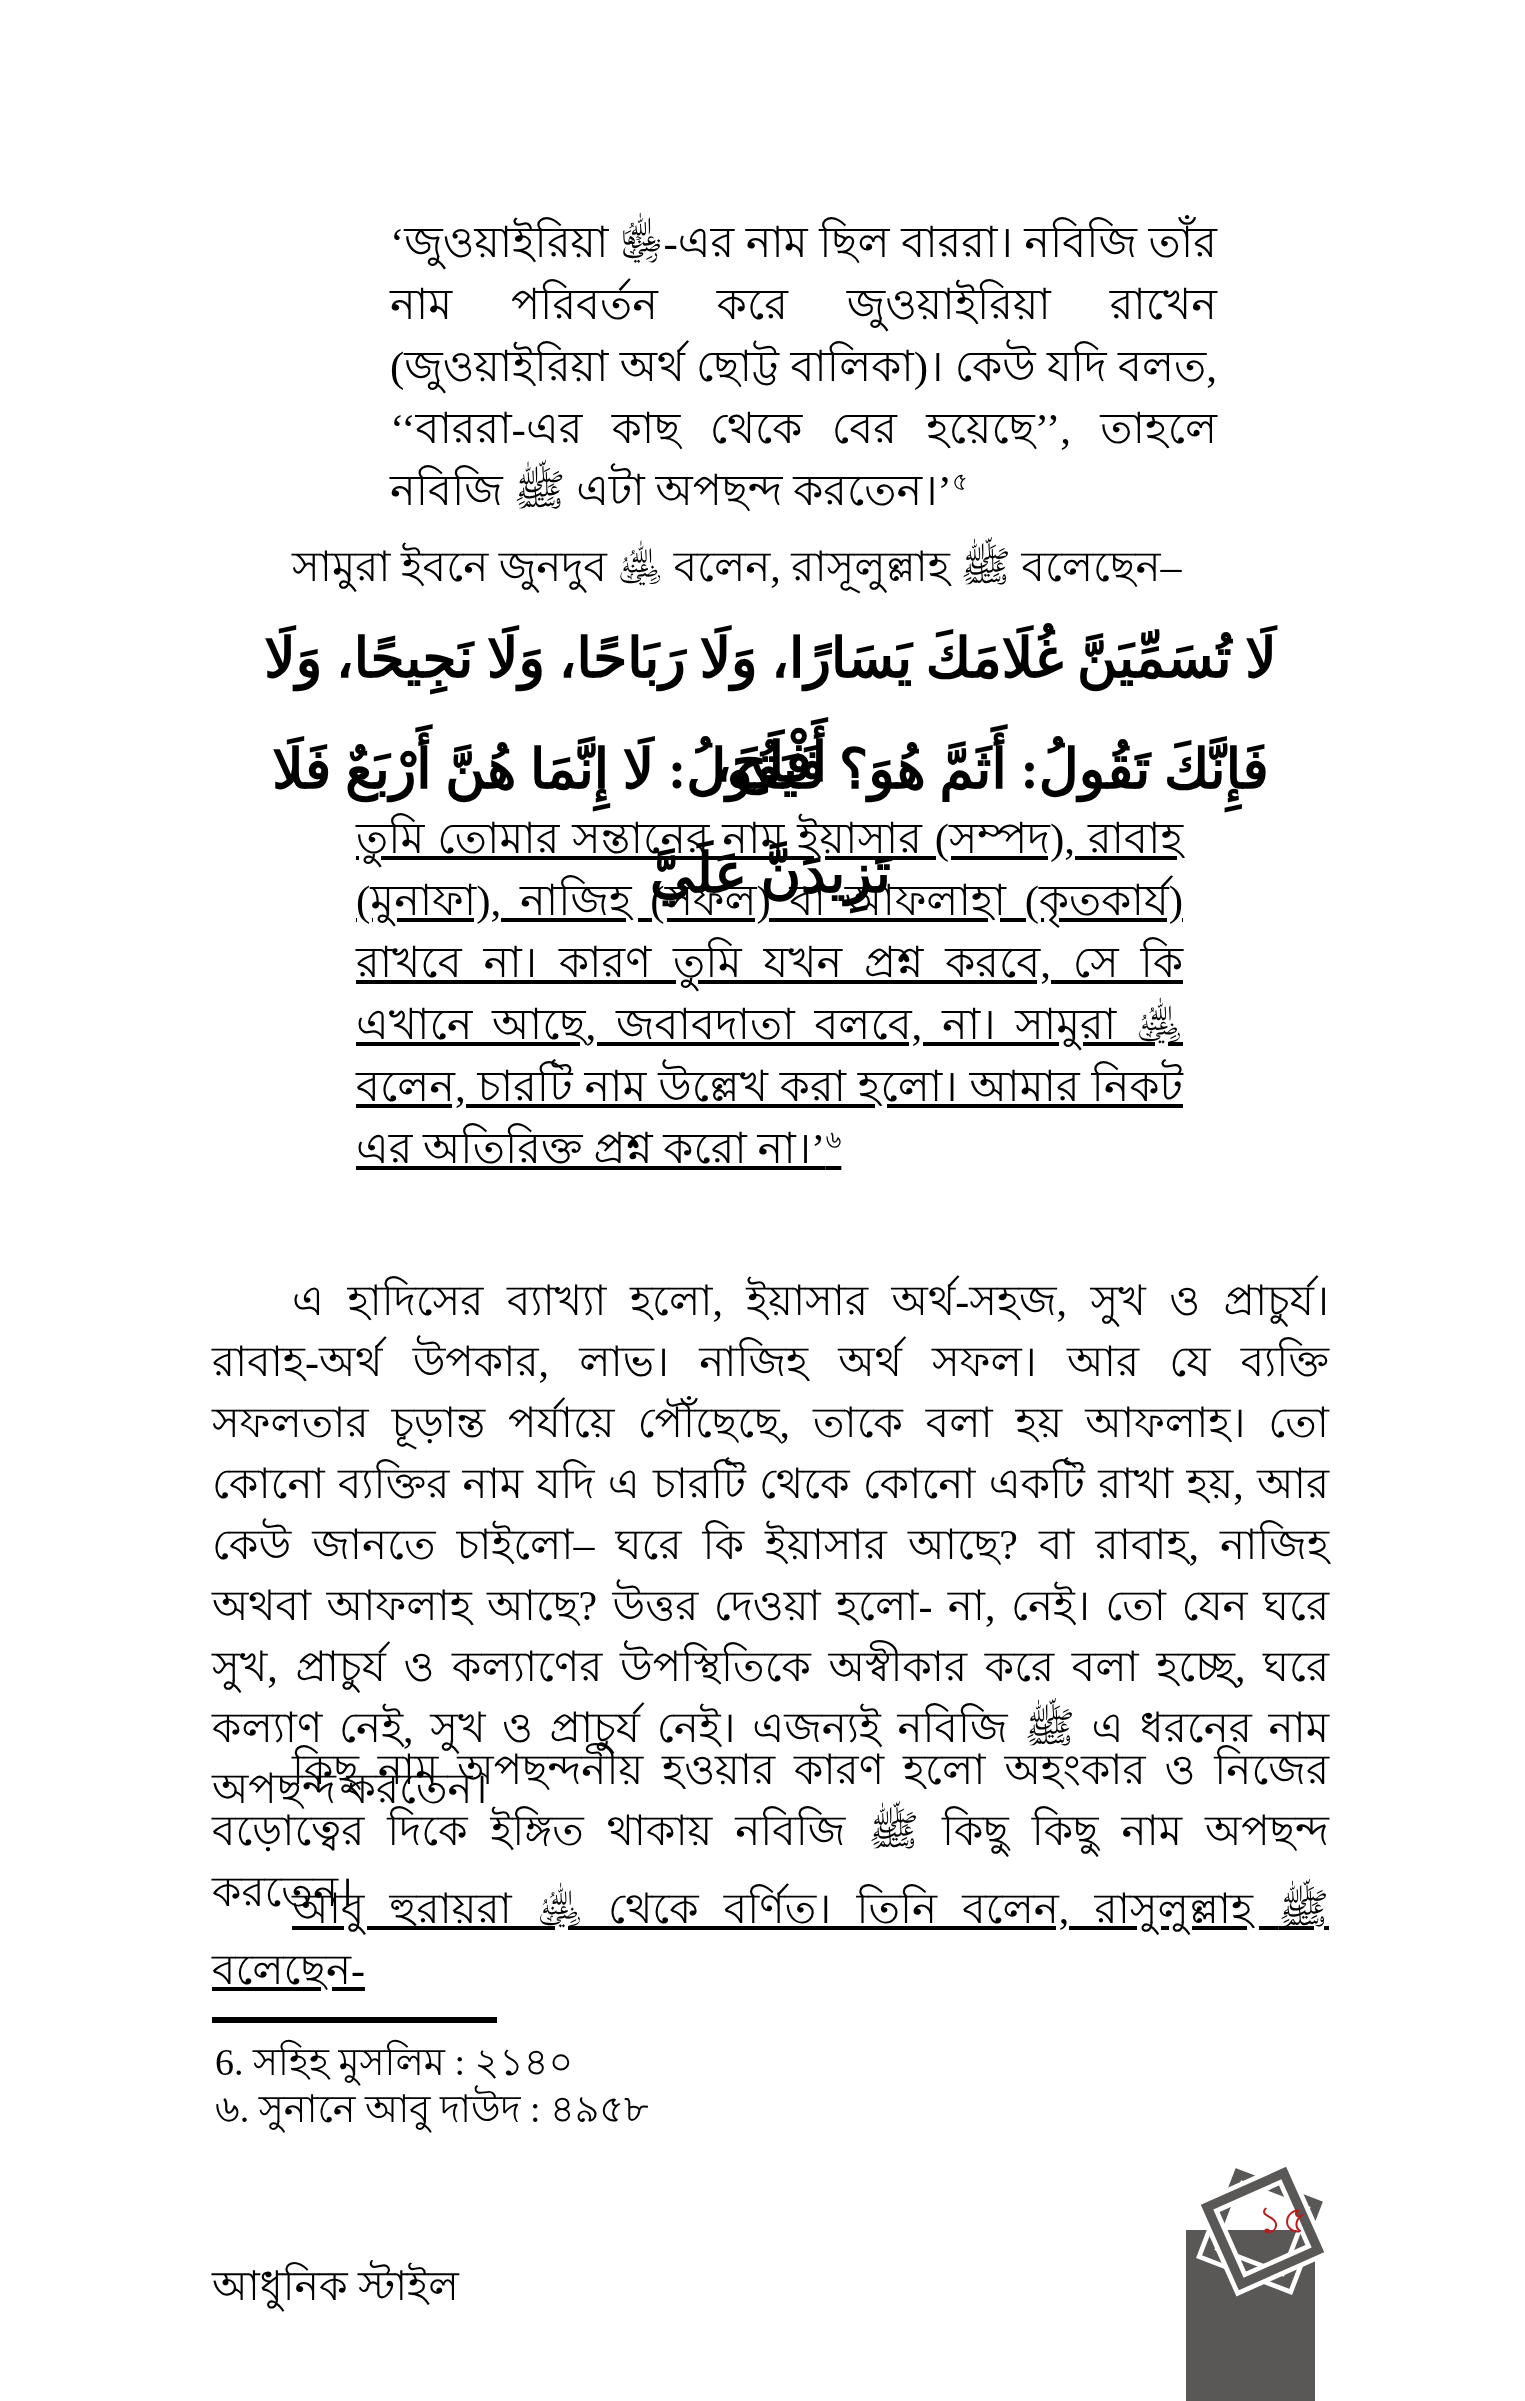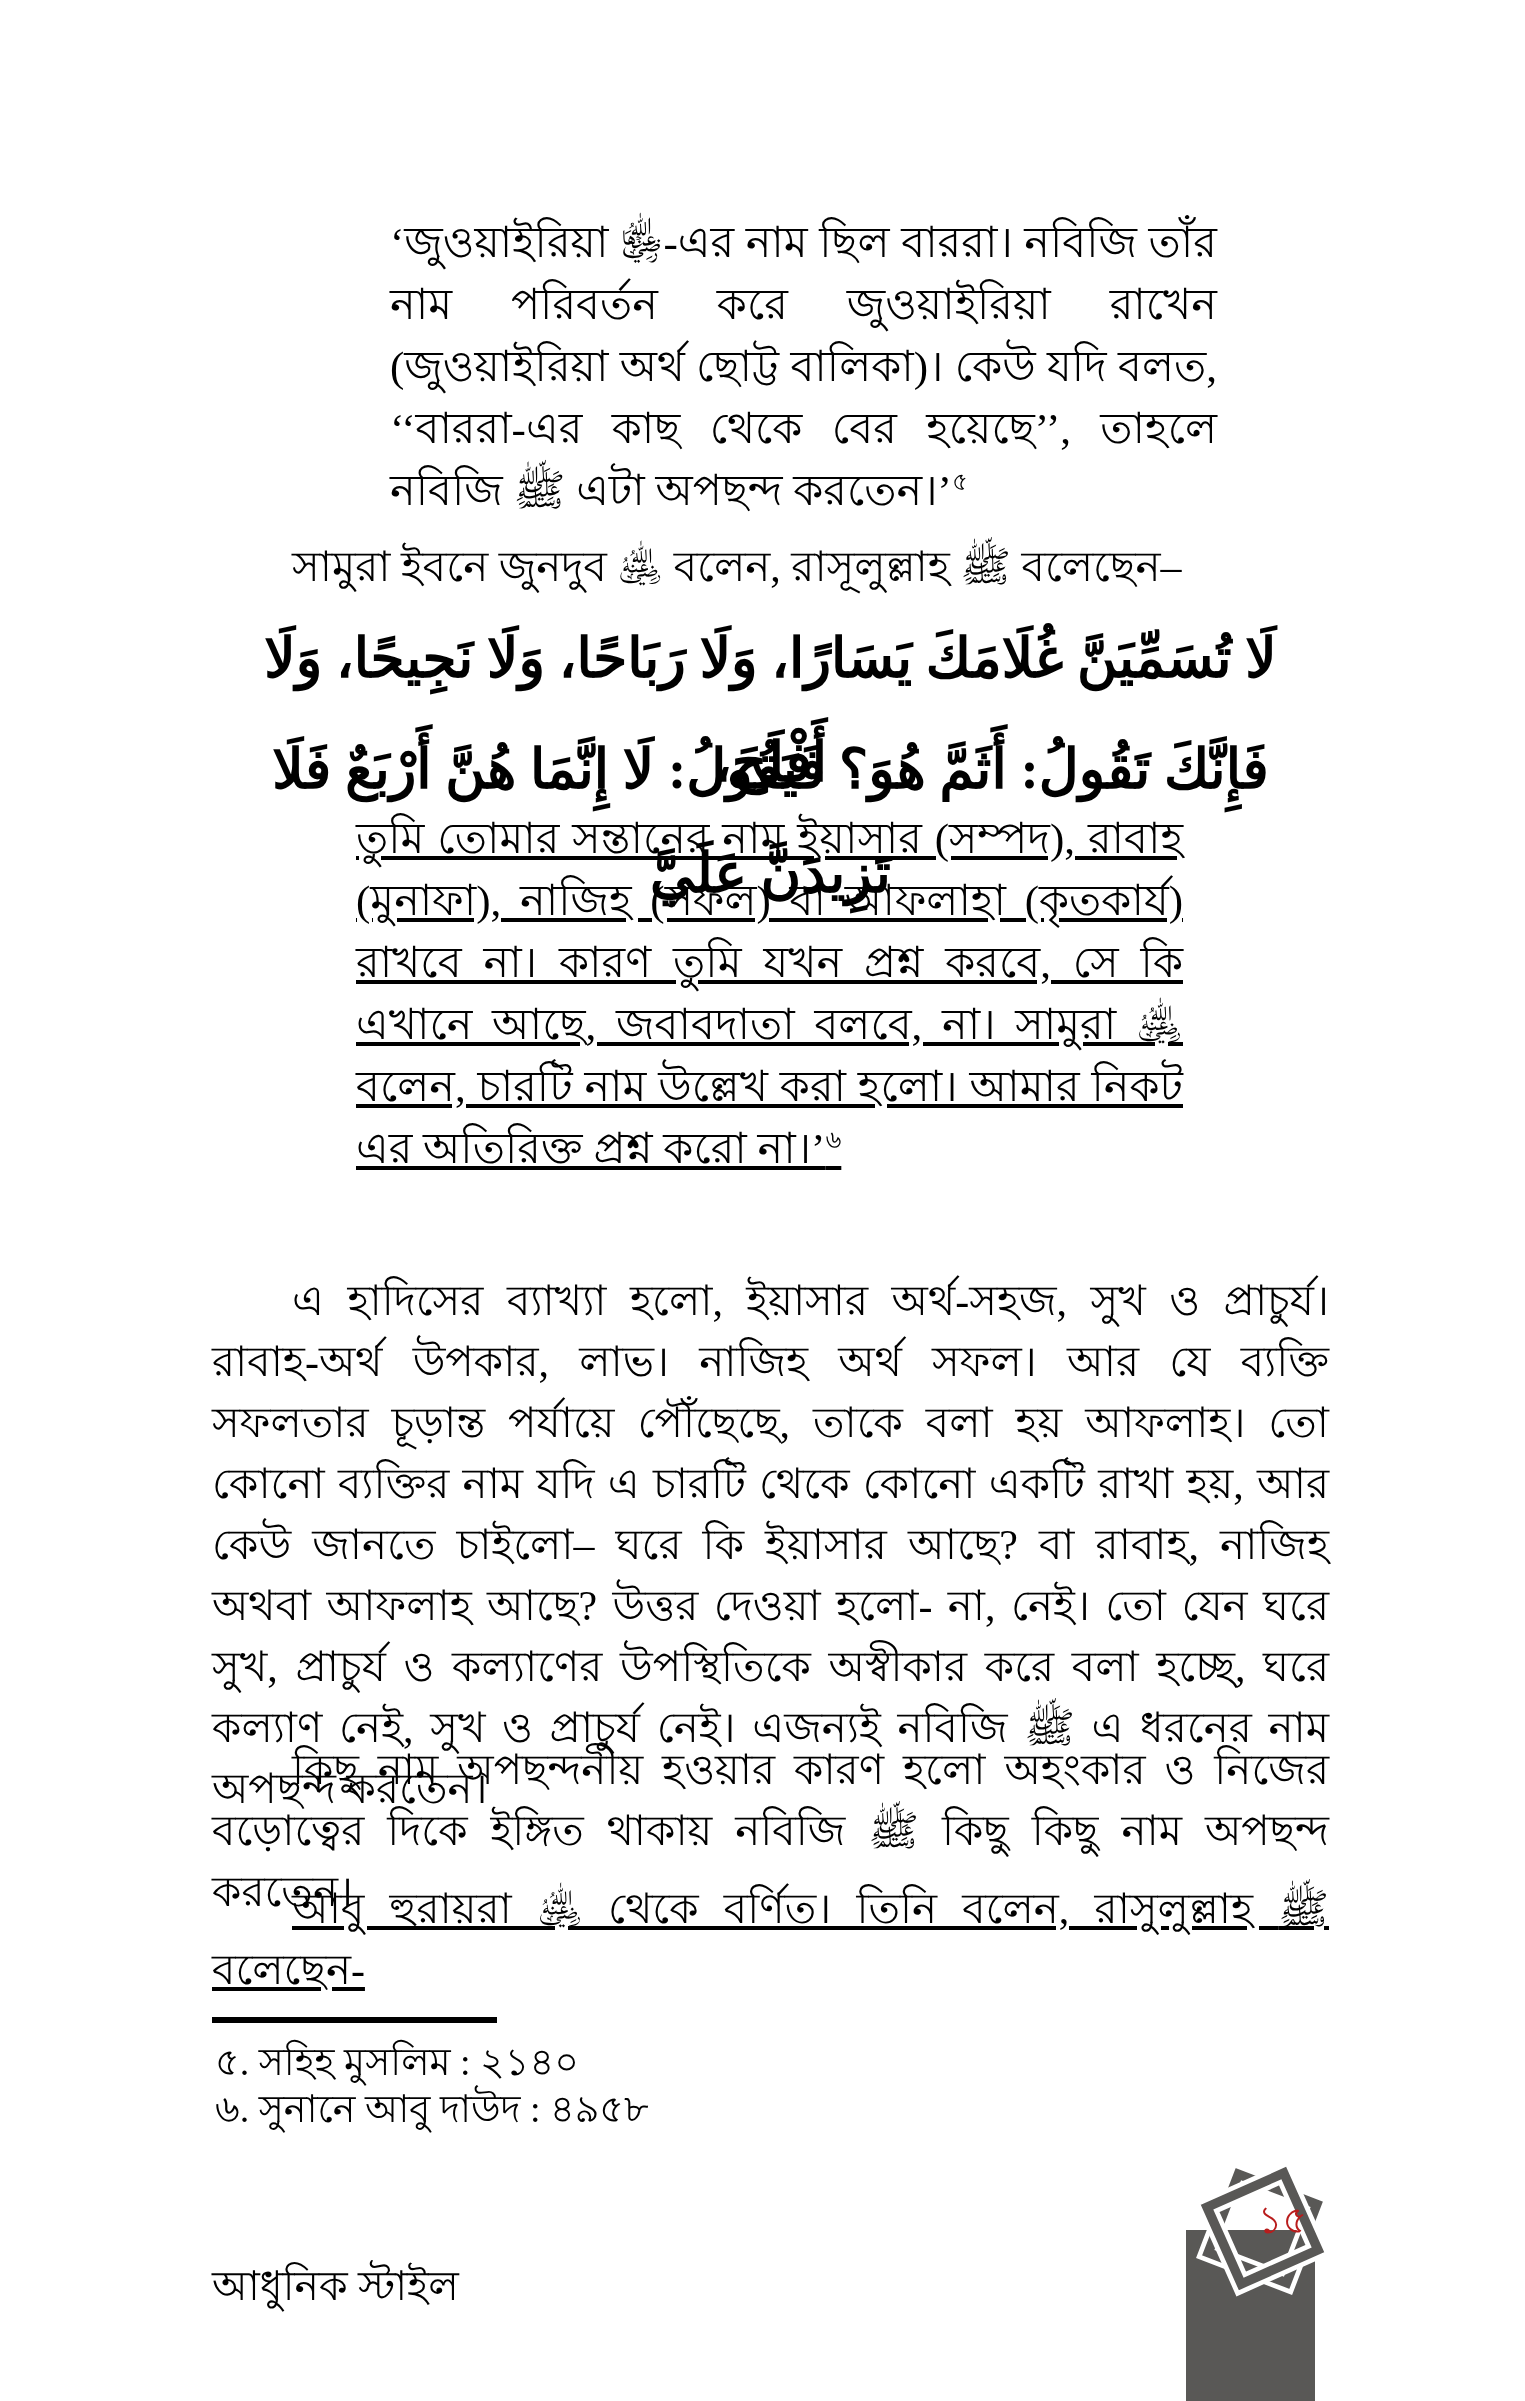--- a/index.html
+++ b/index.html
@@ -115,21 +115,21 @@
   <div class="body-par" style="top:1740px;">
     <span>কিছু নাম অপছন্দনীয় হওয়ার কারণ হলো অহংকার ও নিজের বড়োত্বের দিকে ইঙ্গিত থাকায় নবিজি ﷺ কিছু কিছু নাম অপছন্দ করতেন।</span>
   </div>
 
   <div class="body-par" style="top:1879px;text-decoration:underline;">
     <span>আবু হুরায়রা ﵁ থেকে বর্ণিত। তিনি বলেন, রাসুলুল্লাহ ﷺ বলেছেন-</span>
   </div>
 
   <div class="footnote-rule"></div>
   <div class="footnote-line" style="top:2039px;">
-    <span>৫. সহিহ মুসলিম : ২১৪০</span>
+    <span>6. সহিহ মুসলিম : ২১৪০</span>
   </div>
   <div class="footnote-line" style="top:2086px;">
     <span>৬. সুনানে আবু দাউদ :  ৪৯৫৮</span>
   </div>
 
   <div class="footer-title">
     <span>আধুনিক স্টাইল</span>
   </div>
 
   <div>

